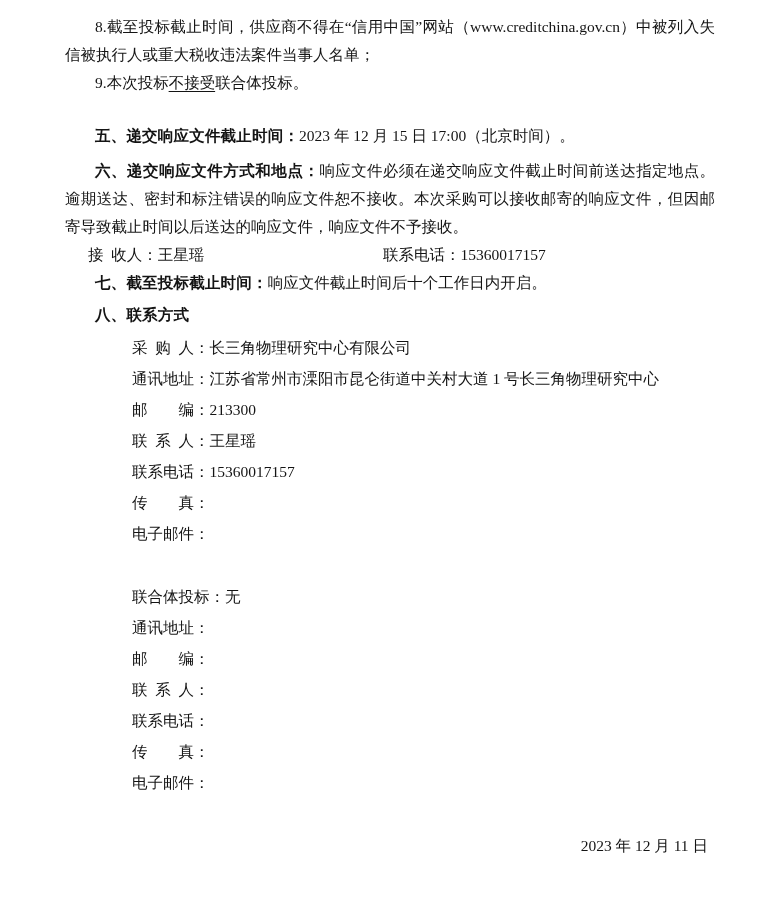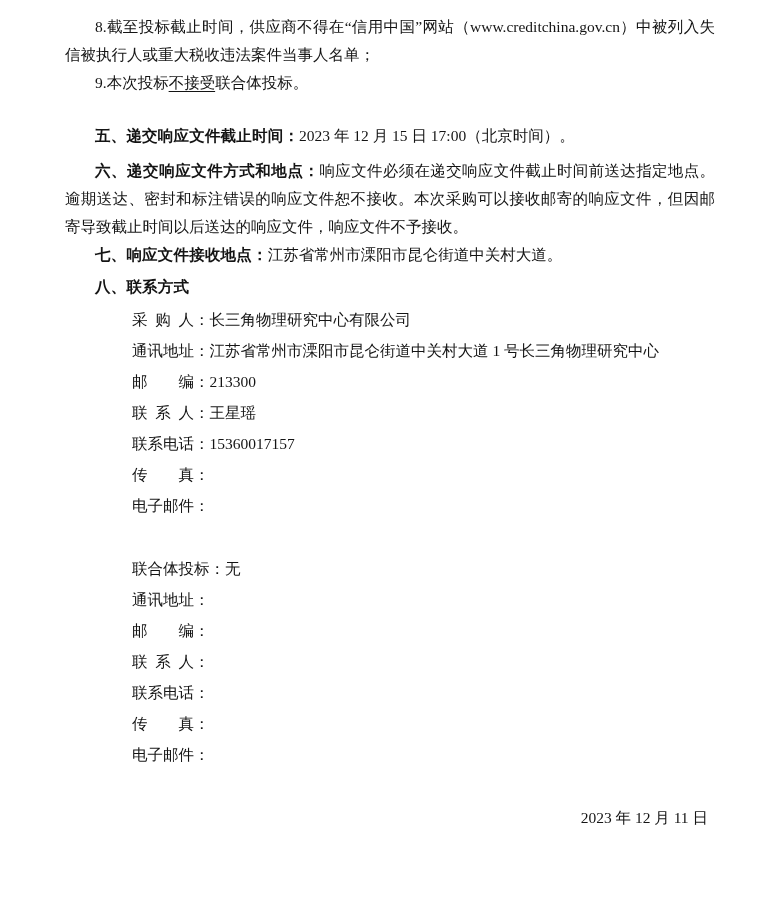--- a/index.html
+++ b/index.html
@@ -45,23 +45,26 @@
 
   <p class="indent sec5">
     <span class="h">五、递交响应文件截止时间：</span><span>2023 年 12 月 15 日 17:00（北京时间）。</span>
   </p>
 
   <p class="indent sec6">
     <span class="h">六、递交响应文件方式和地点：</span><span>响应文件必须在递交响应文件截止时间前送达指定地点。逾期送达、密封和标注错误的响应文件恕不接收。本次采购可以接收邮寄的响应文件，但因邮寄导致截止时间以后送达的响应文件，响应文件不予接收。</span>
   </p>
 
 
+  <p class="hang">
+    <span class="recv-left"><span>接  收人：</span><span>王星瑶</span></span><span>联系电话：</span><span>15360017157</span>
+  </p>
 
   <p class="indent">
-    <span class="h">七、响应文件接收地点：</span><span>江苏省常州市溧阳市昆仑街道中关村大道。</span>
+    <span class="h">七、截至投标截止时间：</span><span>响应文件截止时间后十个工作日内开启。</span>
   </p>
 
   <p class="indent sec8">
     <span class="h">八、联系方式</span>
   </p>
 
   <div class="contact-group g1">
     <p class="contact-row"><span class="lbl">采  购  人：</span><span>长三角物理研究中心有限公司</span></p>
     <p class="contact-row"><span class="lbl">通讯地址：</span><span>江苏省常州市溧阳市昆仑街道中关村大道 1 号长三角物理研究中心</span></p>
     <p class="contact-row"><span class="lbl">邮        编：</span><span>213300</span></p>

